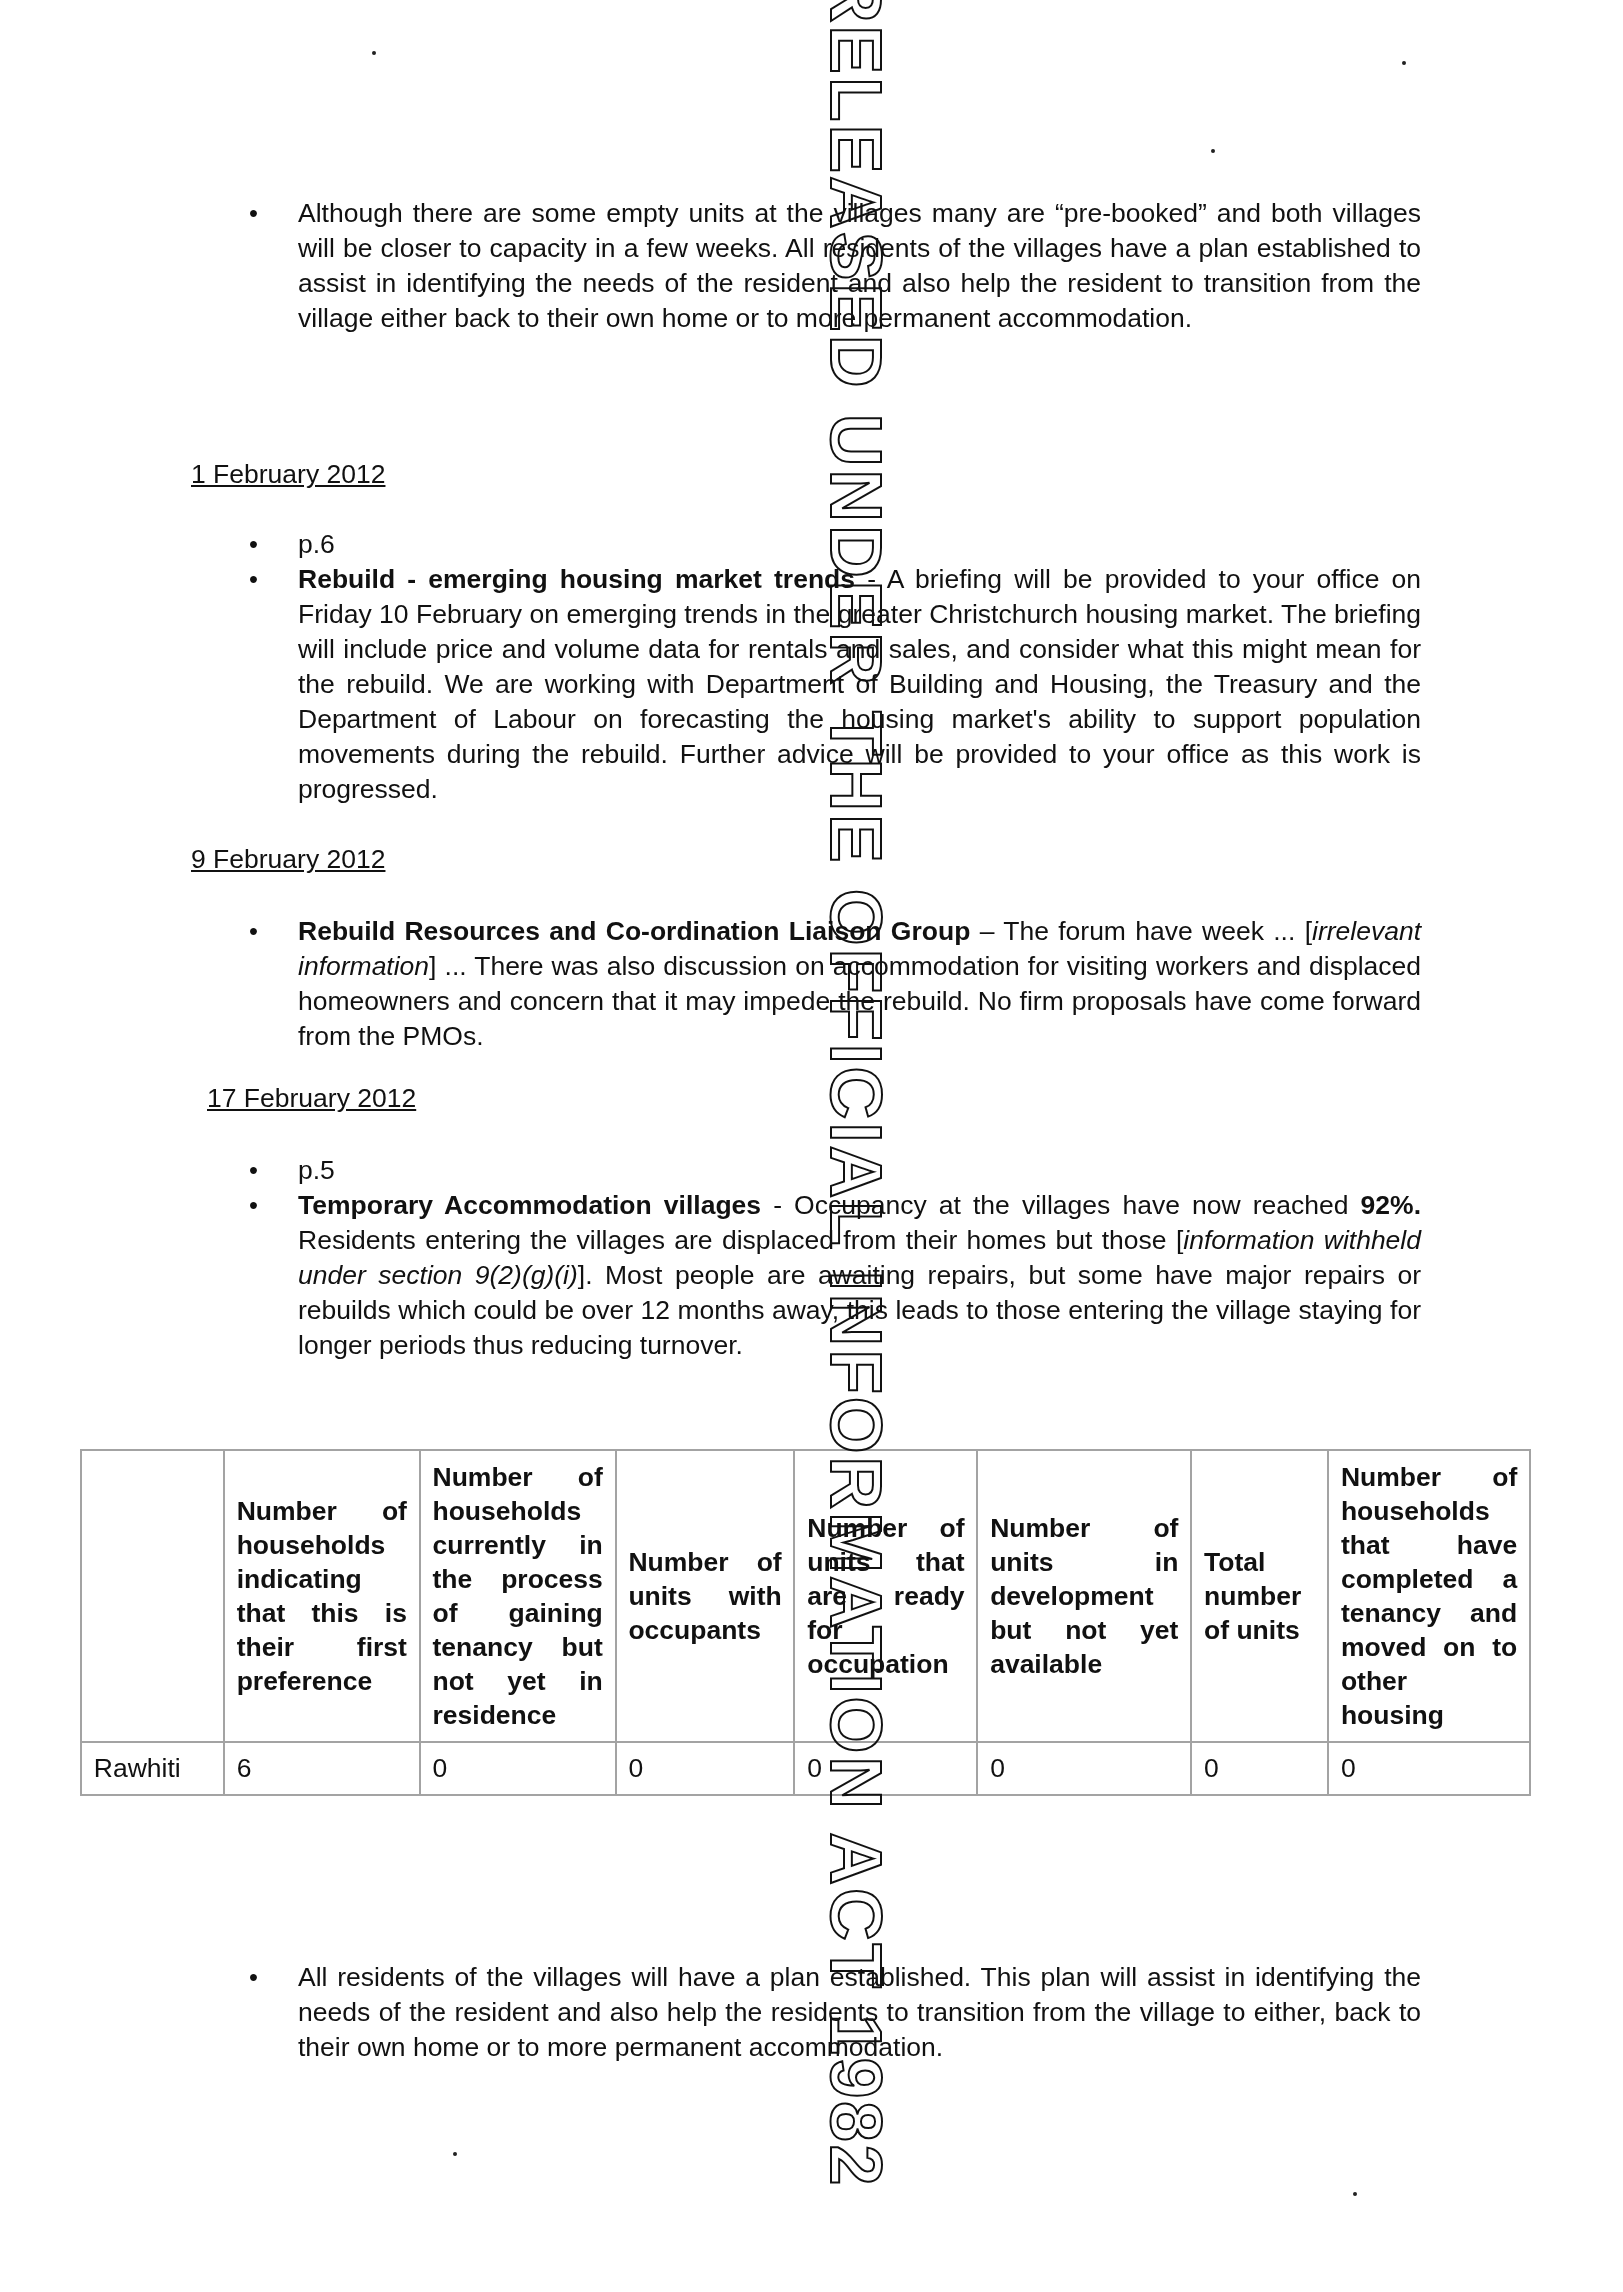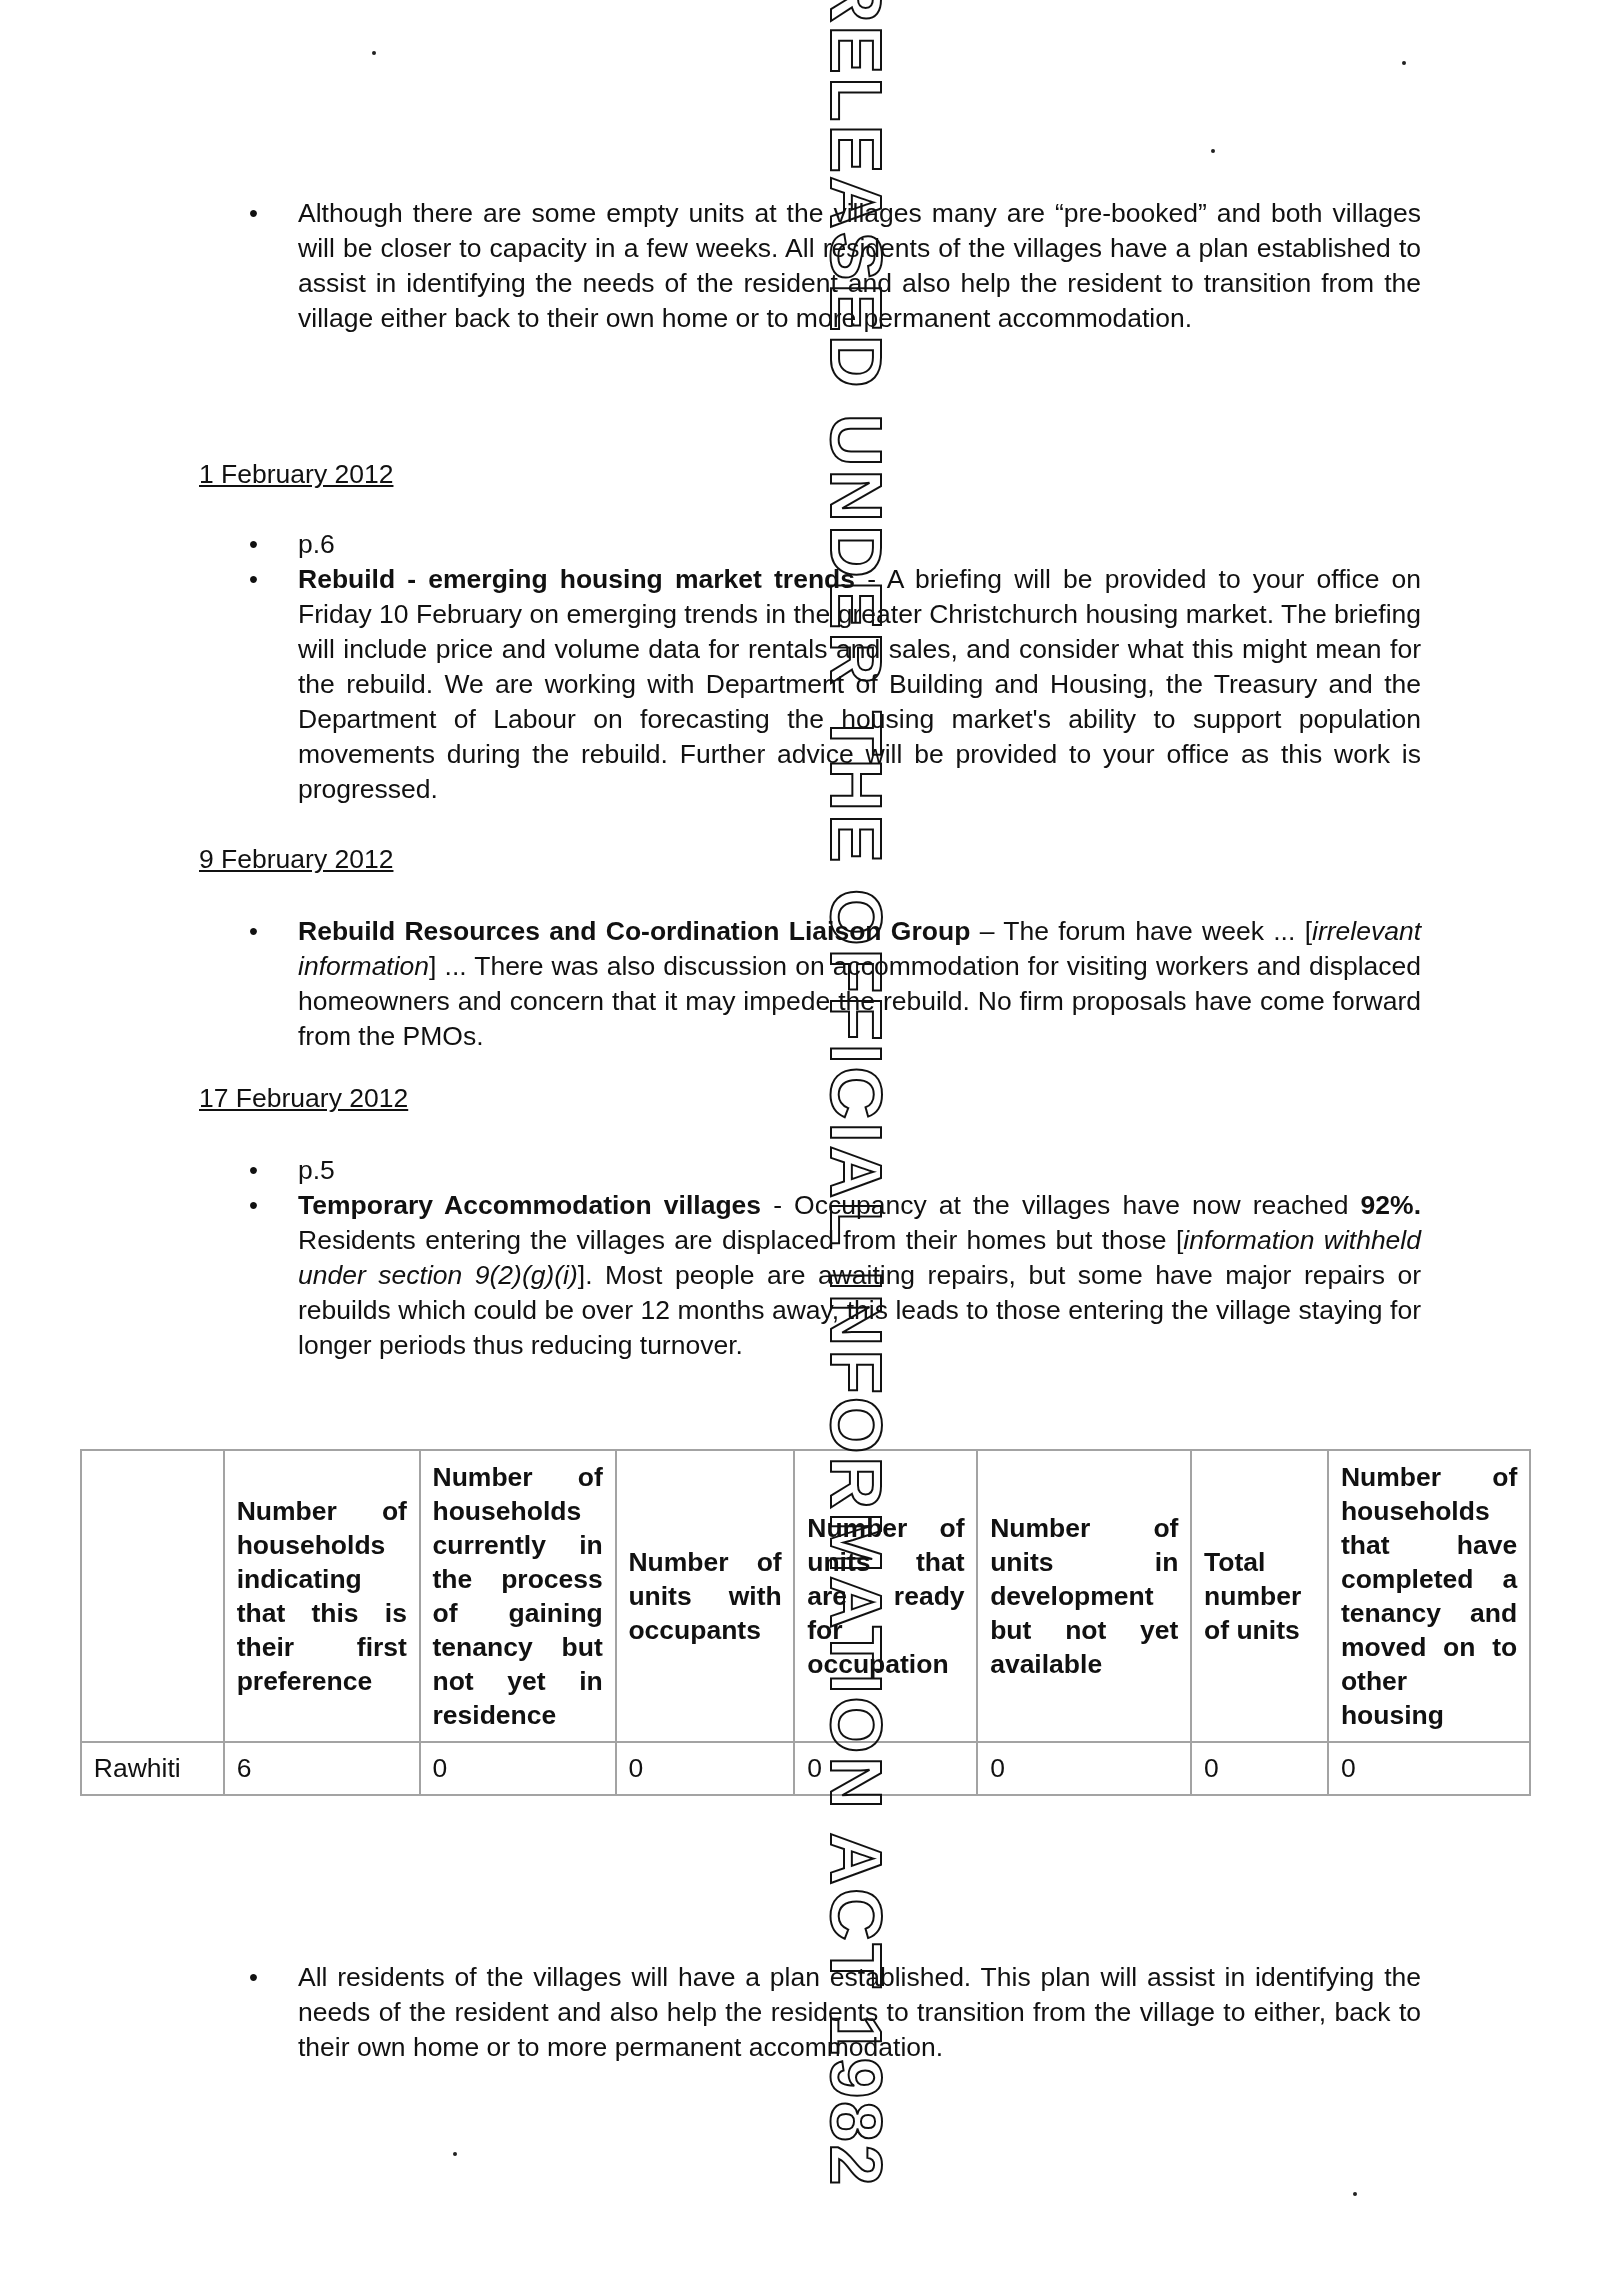--- a/index.html
+++ b/index.html
@@ -2,21 +2,21 @@
 <html><head>
 <meta charset="utf-8">
 <style>
   html, body { margin: 0; padding: 0; background: #ffffff; }
   body { width: 1623px; height: 2293px; position: relative; overflow: hidden;
          font-family: "Liberation Sans", sans-serif; color: #111; font-size: 26.5px; }
   .page { position: absolute; left: 0; top: 0; width: 1623px; height: 2293px; }
   .bullets { position: absolute; left: 245px; width: 1176px; margin: 0; padding: 0; list-style: none; }
   .bullets li { position: relative; padding-left: 53px; line-height: 35px; text-align: justify; }
   .bullets li::before { content: "\2022"; position: absolute; left: 3.9px; top: 0; font-size: 25.5px; }
-  .date { position: absolute; left: 199px; text-decoration: underline; line-height: 33px; }
+  .date { position: absolute; left: 191px; text-decoration: underline; line-height: 33px; }
   b { font-weight: bold; }
   i { font-style: italic; }
   table.villages { position: absolute; left: 80px; top: 1449px; width: 1451px; border-collapse: collapse; }
   table.villages th, table.villages td { border: 2px solid #a3a3a3; padding: 2.9px 11.8px; vertical-align: middle; text-align: left; }
   table.villages th { font-weight: bold; line-height: 34px; text-align: justify; height: 284px; }
   table.villages td { height: 45px; }
   .watermark { position: absolute; left: 792px; top: 118px; width: 127px; height: 1921px; pointer-events: none; }
   .watermark span { position: absolute; left: 50%; top: 50%; transform: translate(-50%, -50%) rotate(90deg);
                     white-space: nowrap; font-family: "Liberation Sans", sans-serif; font-weight: bold;
                     font-size: 73px; letter-spacing: 2.9px; color: transparent; -webkit-text-stroke: 2px #111; }
@@ -35,21 +35,21 @@
   <ul class="bullets" style="top:527px;">
     <li>p.6</li>
     <li><b>Rebuild - emerging housing market trends</b><span> - A briefing will be provided to your office on Friday 10 February on emerging trends in the greater Christchurch housing market.  The briefing will include price and volume data for rentals and sales, and consider what this might mean for the rebuild.  We are working with Department of Building and Housing, the Treasury and the Department of Labour on forecasting the housing market's ability to support population movements during the rebuild.  Further advice will be provided to your office as this work is progressed.</span></li>
   </ul>
 
   <div class="date" style="top:843px;text-align:center;">9 February 2012</div>
   <ul class="bullets" style="top:914px;">
     <li><b>Rebuild Resources and Co-ordination Liaison Group</b><span> – The forum have week ... [</span><i>irrelevant information</i><span>] ... There was also discussion on accommodation for visiting workers and displaced homeowners and concern that it may impede the rebuild. No firm proposals have come forward from the PMOs.</span></li>
   </ul>
 
-  <div class="date" style="top:1082px;">17 February 2012</div>
+  <div class="date" style="top:1082px;margin-left:16px;">17 February 2012</div>
   <ul class="bullets" style="top:1153px;">
     <li>p.5</li>
     <li><b>Temporary Accommodation villages</b><span> - Occupancy at the villages have now reached </span><b>92%.</b><span> Residents entering the villages are displaced from their homes but those [</span><i>information withheld under section 9(2)(g)(i)</i><span>]. Most people are awaiting repairs, but some have major repairs or rebuilds which could be over 12 months away, this leads to those entering the village staying for longer periods thus reducing turnover.</span></li>
   </ul>
 
   <table class="villages">
     <colgroup>
       <col style="width:143px">
         <col style="width:196px">
         <col style="width:196px">

